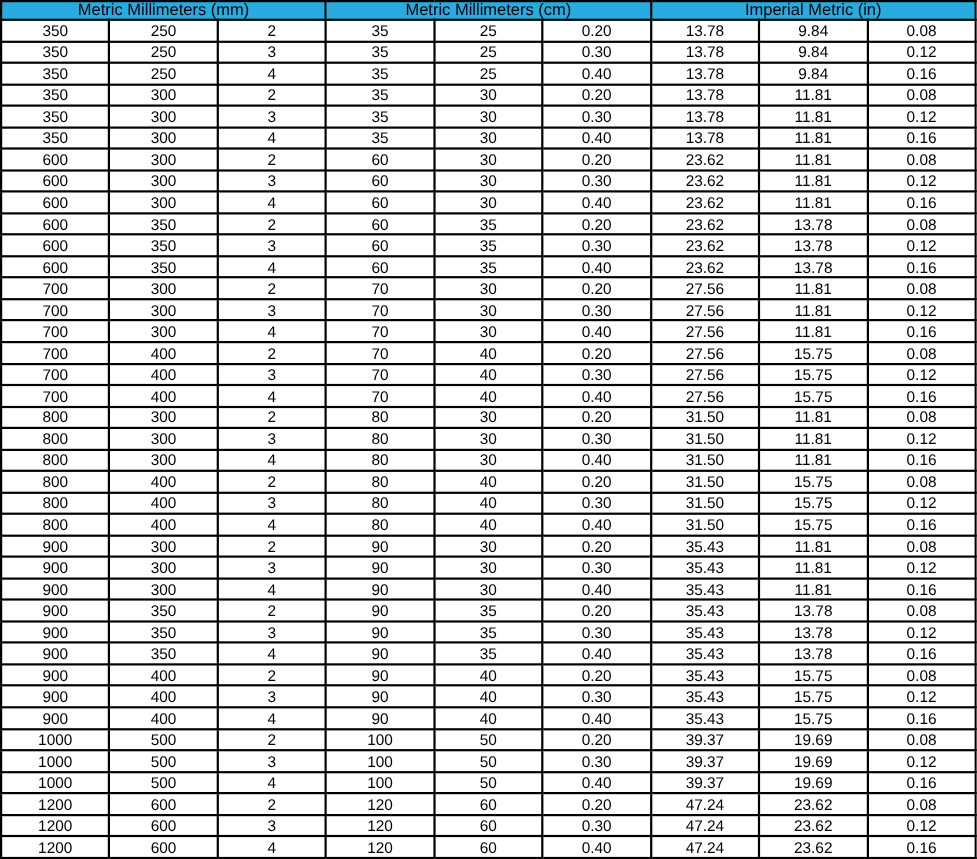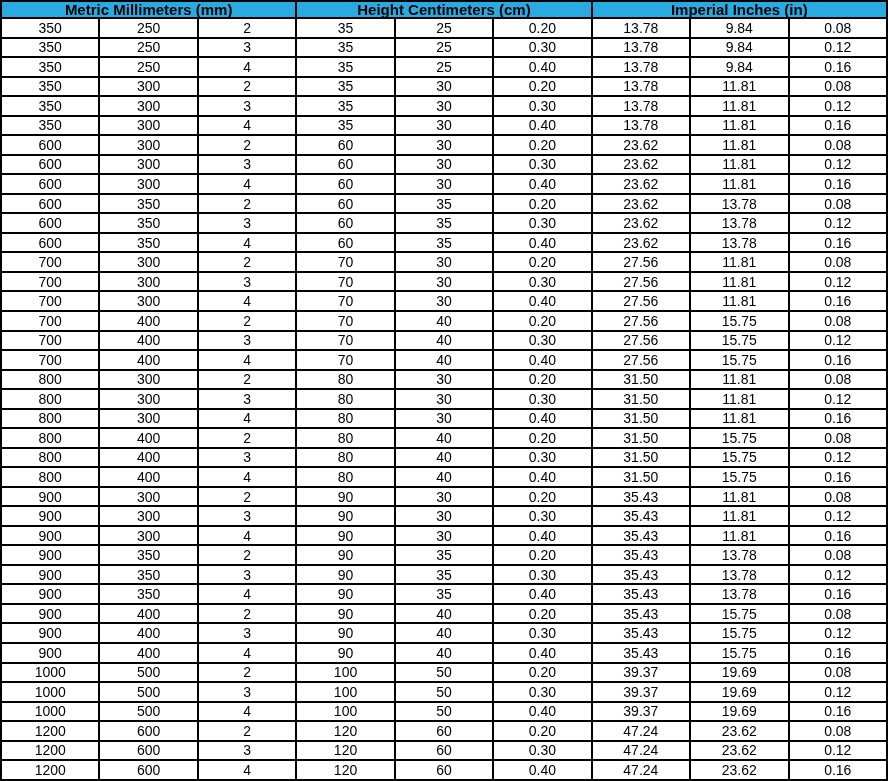--- a/index.html
+++ b/index.html
@@ -27,40 +27,40 @@
     vertical-align: middle;
     padding: 0;
     font-size: 14px;
     color: var(--text-color);
     overflow: hidden;
     white-space: nowrap;
     line-height: 1;
   }
   .conversion-table thead th {
     background: var(--header-bg);
-    font-weight: 700;
+    font-weight: 400;
     font-size: 14px;
   }
   .conversion-table thead tr.group-row th {
     font-size: 15px;
   }
   .conversion-table tbody td {
     background: var(--row-bg);
     font-weight: 400;
   }
 </style>
 </head>
 <body>
 
 <table class="conversion-table">
   <thead>
     <tr class="group-row">
       <th colspan="3">Metric Millimeters (mm)</th>
-      <th colspan="3">Height Centimeters (cm)</th>
-      <th colspan="3">Imperial Inches (in)</th>
+      <th colspan="3">Metric Millimeters (cm)</th>
+      <th colspan="3">Imperial Metric (in)</th>
     </tr>
   </thead>
   <tbody>
       <tr>
         <td>350</td>
         <td>250</td>
         <td>2</td>
         <td>35</td>
         <td>25</td>
         <td>0.20</td>

